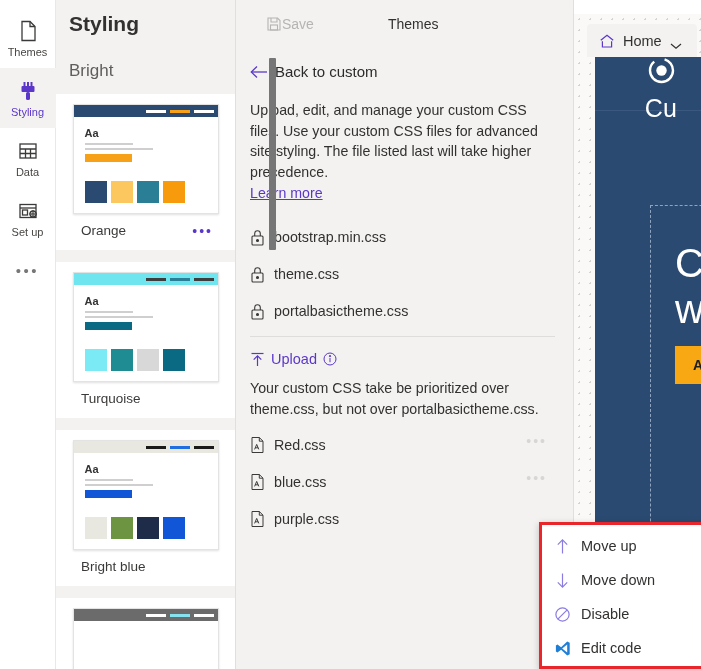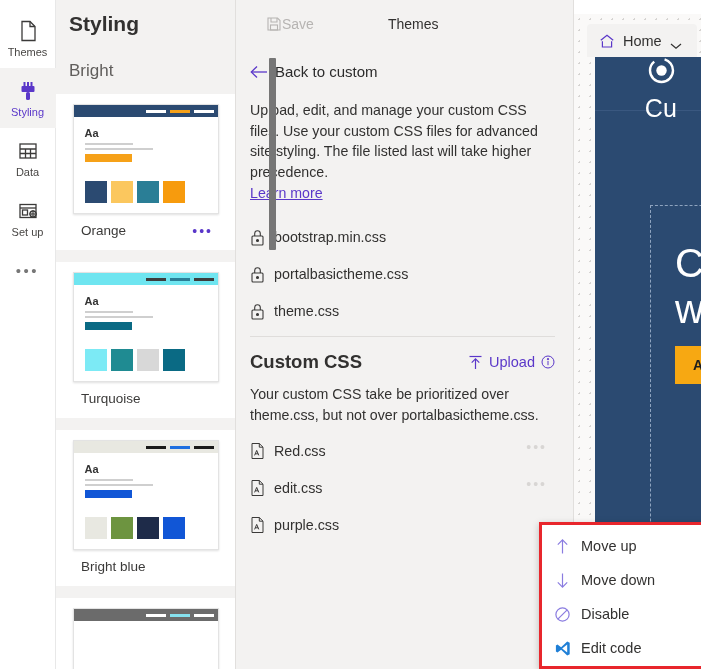--- a/index.html
+++ b/index.html
@@ -429,38 +429,37 @@
       </div>
 
       <div class="filerow">
         <span class="lock-ico">
           <svg viewBox="0 0 15 17" width="15" height="17" fill="none" stroke="#3b3a39" stroke-width="1.1">
             <rect x="2" y="7" width="11" height="9" rx="1"></rect>
               <path d="M4.7 7V4.6a2.8 2.8 0 0 1 5.6 0V7"></path>
               <circle cx="7.5" cy="11.5" r="1" fill="#3b3a39"></circle>
           </svg>
         </span>
-        <span>portalbasictheme.css</span>
+        <span>theme.css</span>
       </div>
 
       <div class="filerow">
         <span class="lock-ico">
           <svg viewBox="0 0 15 17" width="15" height="17" fill="none" stroke="#3b3a39" stroke-width="1.1">
             <rect x="2" y="7" width="11" height="9" rx="1"></rect>
               <path d="M4.7 7V4.6a2.8 2.8 0 0 1 5.6 0V7"></path>
               <circle cx="7.5" cy="11.5" r="1" fill="#3b3a39"></circle>
           </svg>
         </span>
-        <span>theme.css</span>
+        <span>portalbasictheme.css</span>
       </div>
 
       <div class="hr"></div>
 
       <div class="sect-head">
-        <span class="sect-title">Custom CSS</span>
         <span class="upload">
           <span class="up-ico">
             <svg viewBox="0 0 15 15" width="15" height="15" fill="none" stroke="#5a37c9" stroke-width="1.2">
               <path d="M1.5 1.5h12"></path>
                 <path d="M7.5 14V4"></path>
                 <path d="M3.7 7.6L7.5 3.8l3.8 3.8"></path>
             </svg>
           </span>
           <span>Upload</span>
           <span class="info-ico">
@@ -488,21 +487,21 @@
       </div>
 
       <div class="filerow">
         <span class="doc-ico">
           <svg viewBox="0 0 15 18" width="15" height="18" fill="none" stroke="#3b3a39" stroke-width="1">
             <path d="M2 1.5h7.3L13 5.2V16.5H2z"></path>
               <path d="M9.3 1.5v3.7H13"></path>
             <path d="M4.6 13.4l2.1-5 2.1 5M5.3 11.8h2.8"></path>
           </svg>
         </span>
-        <span>edit.css</span>
+        <span>blue.css</span>
         <span class="fdots">•••</span>
       </div>
 
       <div class="filerow">
         <span class="doc-ico">
           <svg viewBox="0 0 15 18" width="15" height="18" fill="none" stroke="#3b3a39" stroke-width="1">
             <path d="M2 1.5h7.3L13 5.2V16.5H2z"></path>
               <path d="M9.3 1.5v3.7H13"></path>
             <path d="M4.6 13.4l2.1-5 2.1 5M5.3 11.8h2.8"></path>
           </svg>

